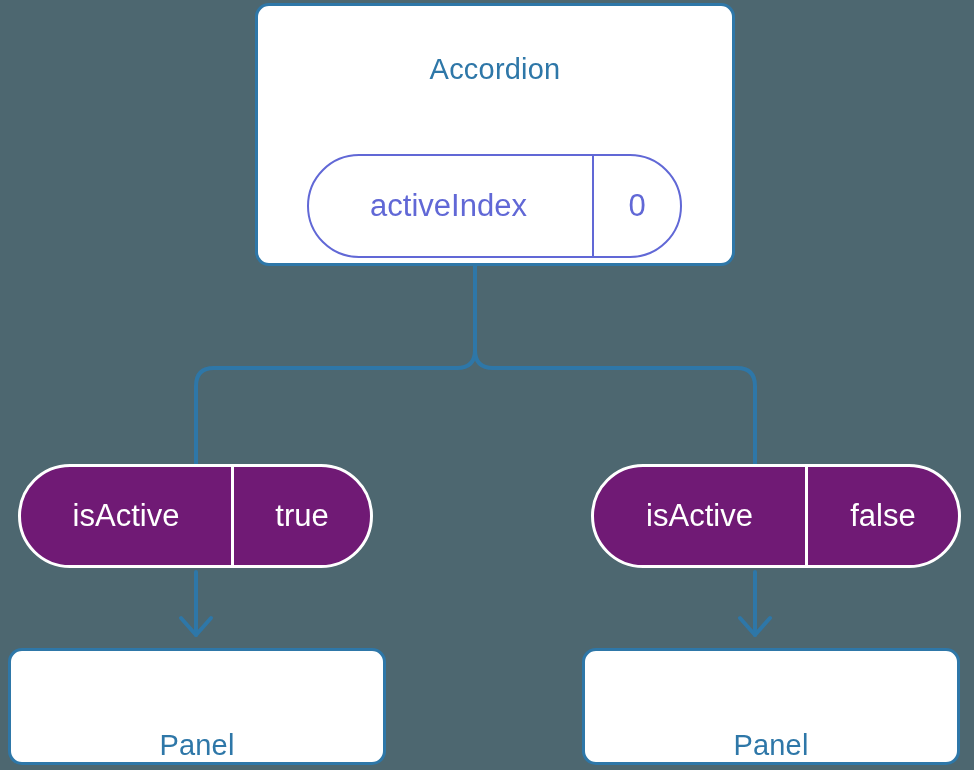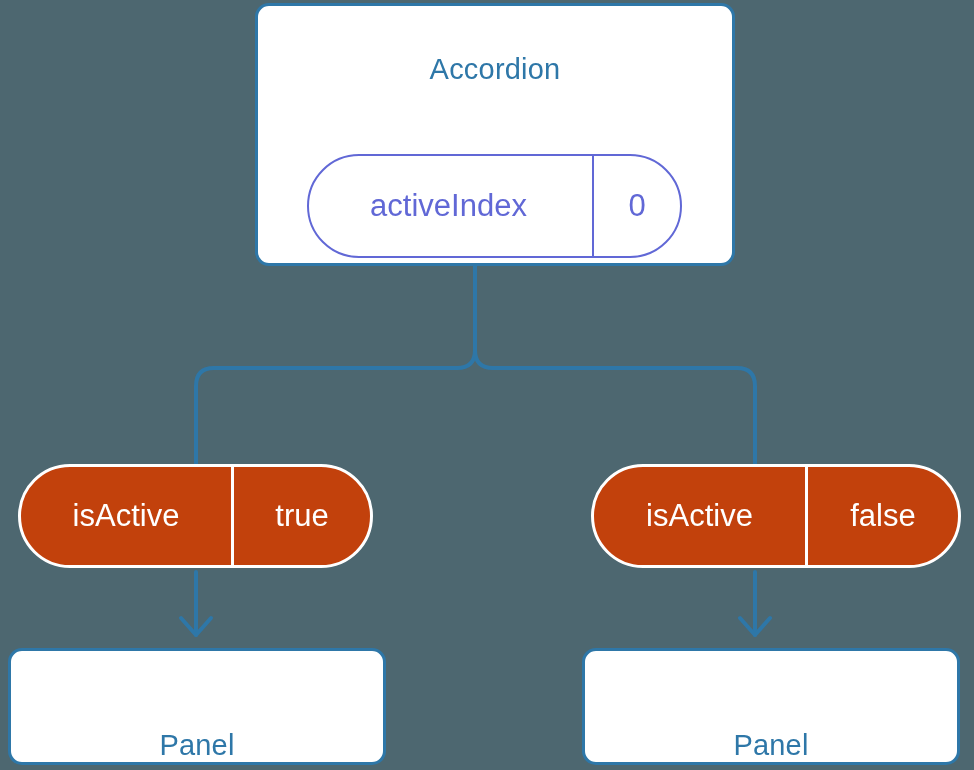--- a/index.html
+++ b/index.html
@@ -97,21 +97,21 @@
     width: 375px;
     height: 104px;
     margin-top: 36px;
   }
   #pill-activeindex .pkey { width: 283px; padding-right: 4px; }
   #pill-activeindex .pval { flex: 1; }
 
   
   .pill-filled {
     border: 3px solid #ffffff;
-    background: #c2410c;
+    background: #701a75;
   }
   .pill-filled .pkey,
   .pill-filled .pval { color: #ffffff; font-size: 31px; }
   .pill-filled .pval { border-left: 3px solid #ffffff; }
 
   #pill-active-true {
     left: 18px;
     top: 464px;
     width: 355px;
     height: 104px;

